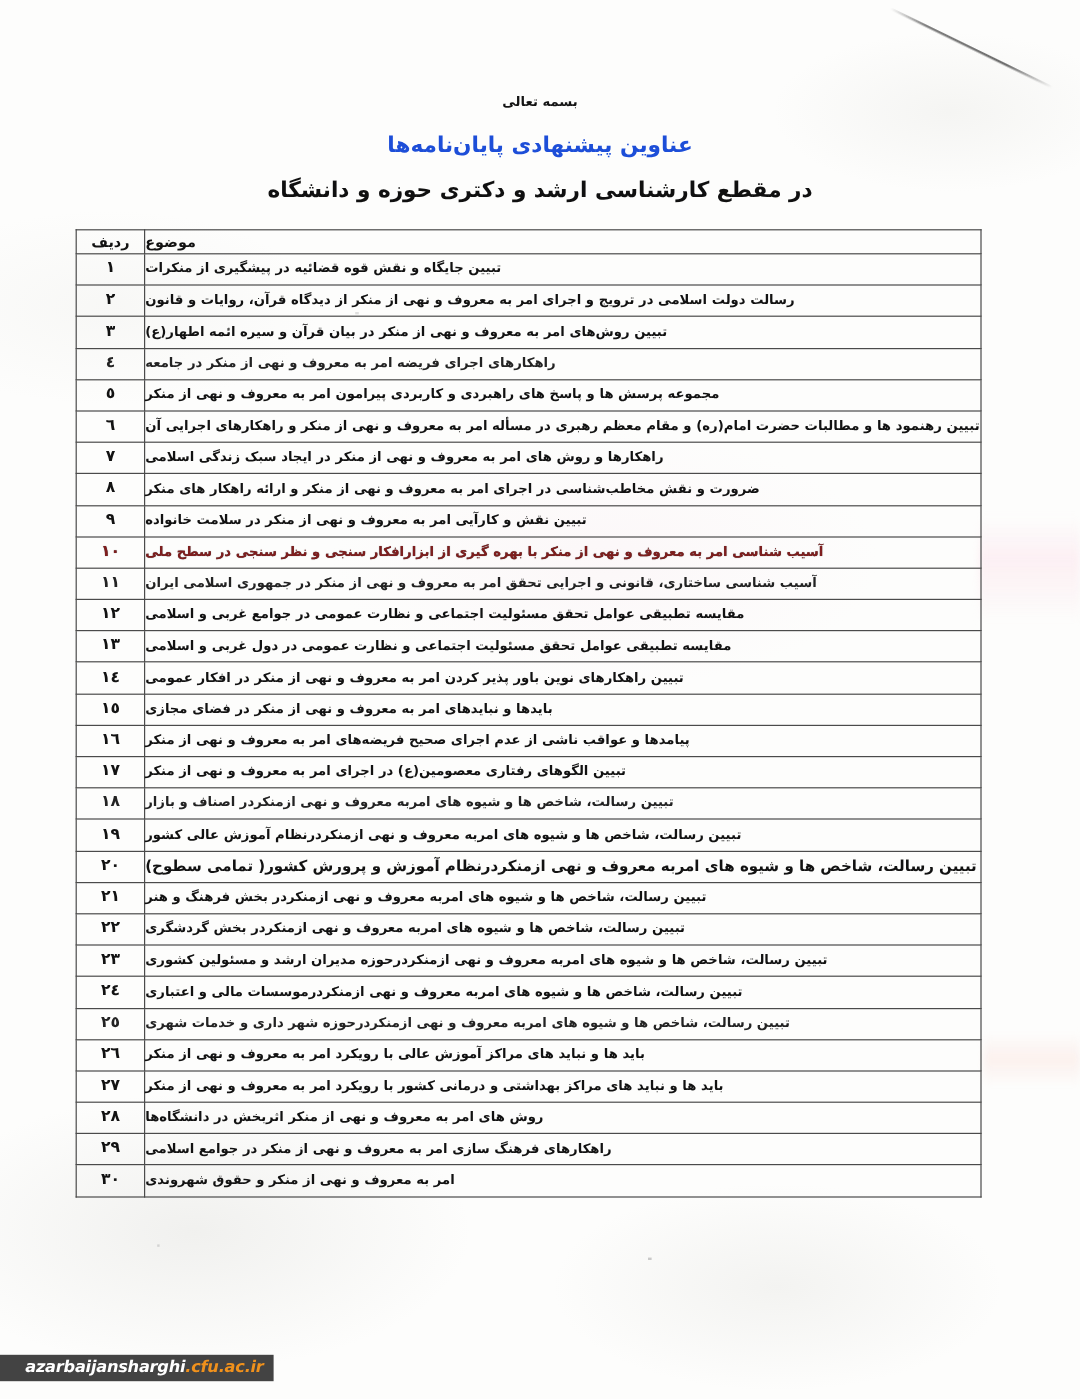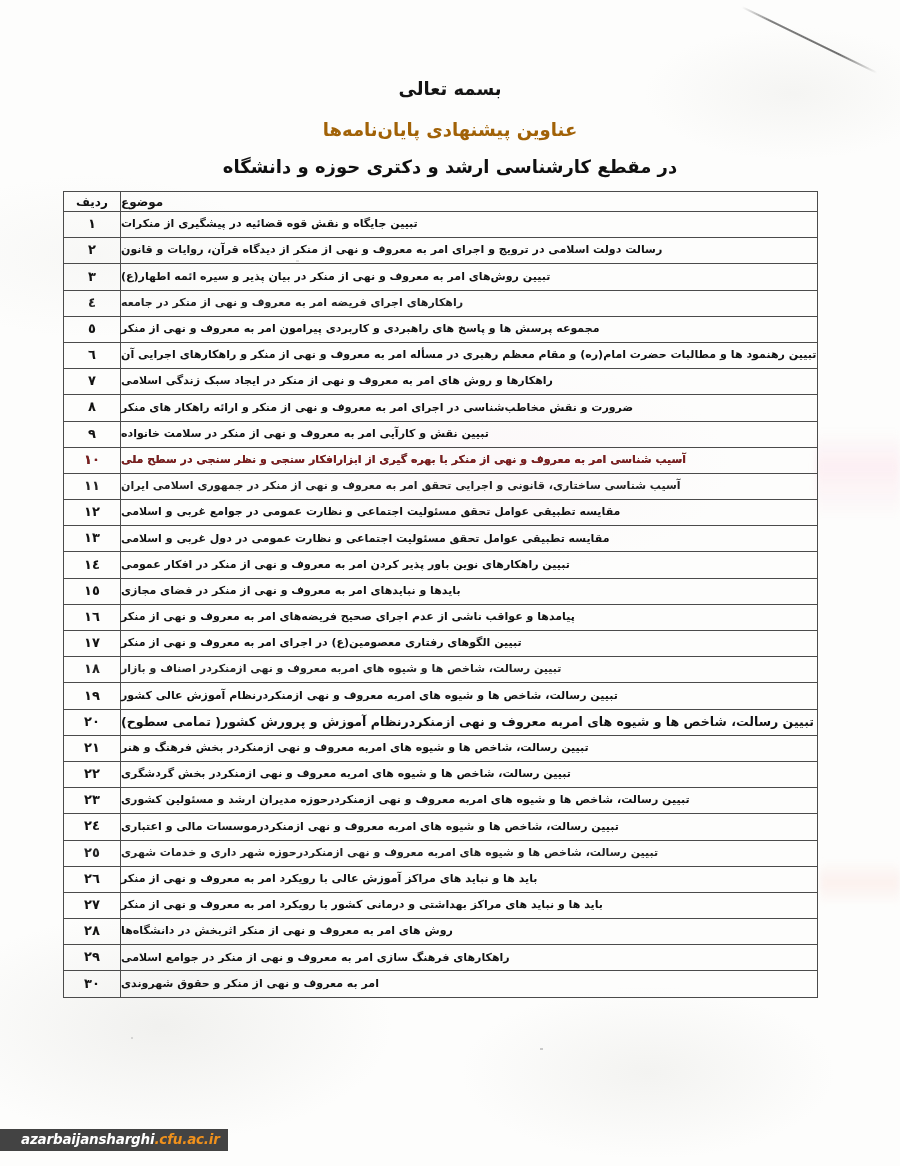--- a/index.html
+++ b/index.html
@@ -64,30 +64,30 @@
   }
 
   
   .doc-head {
     position: absolute;
     left: 0; right: 0;
     top: 78px;
     text-align: center;
   }
   .basmala {
-    font-size: 18px;
+    font-size: 11px;
     font-weight: 700;
     color: #141414;
     letter-spacing: 0;
     margin: 0 0 20px 0;
   }
   .title-line {
     font-size: 18px;
     font-weight: 700;
-    color: #a16207;
+    color: #1d4ed8;
     margin: 0 0 15px 0;
   }
   .title-line2 {
     font-size: 18px;
     font-weight: 700;
     color: #101010;
     margin: 16px;
   }
 
   
@@ -198,21 +198,21 @@
       <tbody id="tbody">
           <tr>
             <td class="c-sub">تبیین جایگاه و نقش قوه قضائیه در پیشگیری از منکرات</td>
             <td class="c-num">١</td>
           </tr>
           <tr>
             <td class="c-sub">رسالت دولت اسلامی در ترویج و اجرای امر به معروف و نهی از منکر از دیدگاه قرآن، روایات و قانون</td>
             <td class="c-num">٢</td>
           </tr>
           <tr>
-            <td class="c-sub">تبیین روش‌های امر به معروف و نهی از منکر در بیان پذیر و سیره ائمه اطهار(ع)</td>
+            <td class="c-sub">تبیین روش‌های امر به معروف و نهی از منکر در بیان قرآن و سیره ائمه اطهار(ع)</td>
             <td class="c-num">٣</td>
           </tr>
           <tr class="lighter">
             <td class="c-sub">راهکارهای اجرای فریضه امر به معروف و نهی از منکر در جامعه</td>
             <td class="c-num">٤</td>
           </tr>
           <tr>
             <td class="c-sub">مجموعه پرسش ها و پاسخ های راهبردی و کاربردی پیرامون امر به معروف و نهی از منکر</td>
             <td class="c-num">٥</td>
           </tr>

